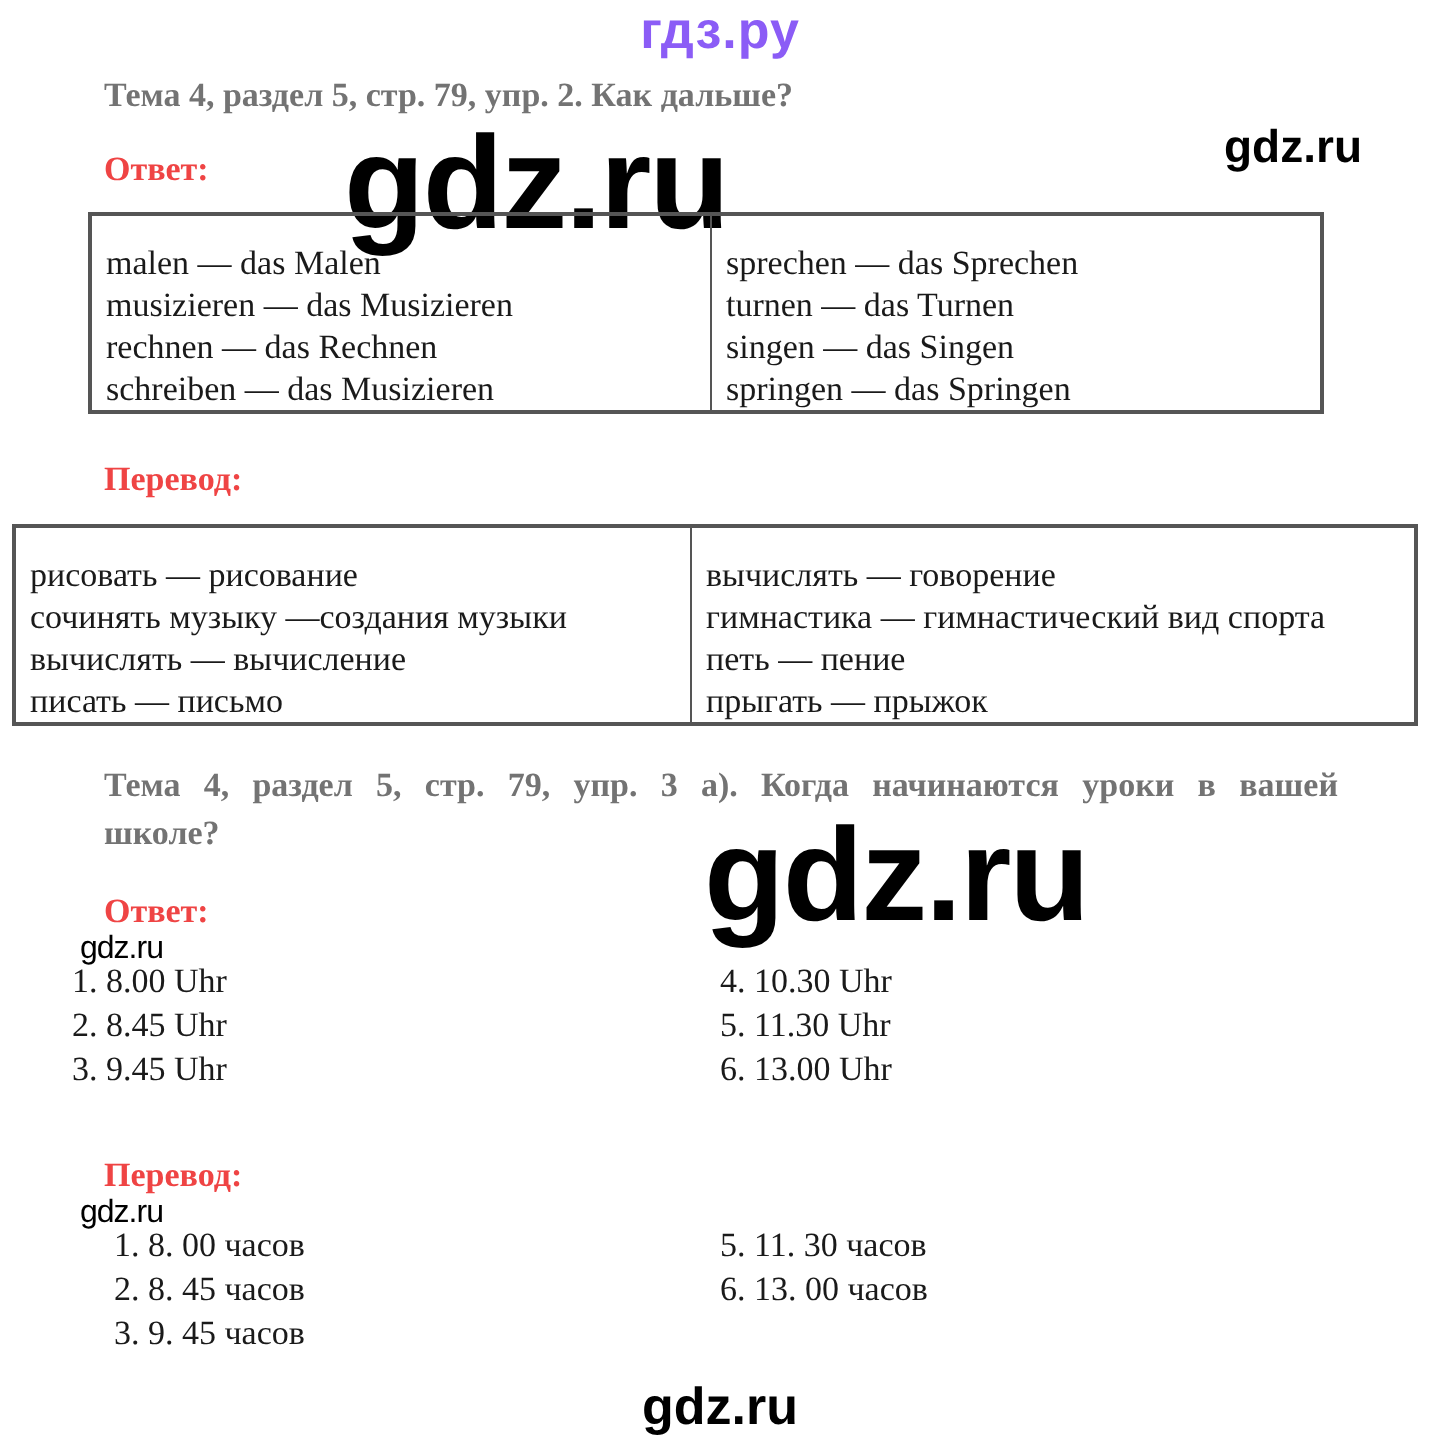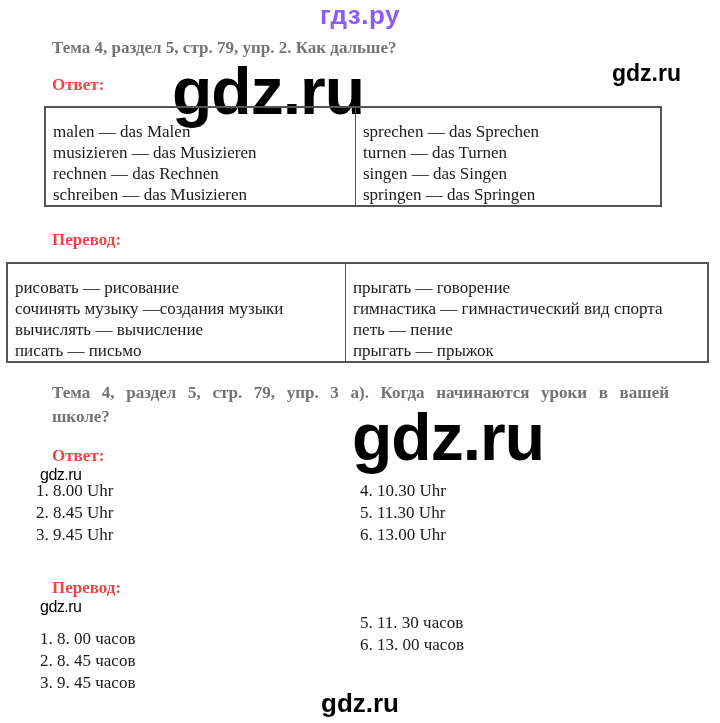--- a/index.html
+++ b/index.html
@@ -105,21 +105,21 @@
 <table class="grid" style="left:6px; top:262px; width:703px; height:88px;">
   <tbody>
       <tr>
     <td style="width:323px;">
       <span class="cell-line">рисовать — рисование</span>
       <span class="cell-line">сочинять музыку —создания музыки</span>
       <span class="cell-line">вычислять —  вычисление</span>
       <span class="cell-line">писать —  письмо</span>
     </td>
     <td>
-      <span class="cell-line">прыгать —  говорение</span>
+      <span class="cell-line">вычислять —  говорение</span>
       <span class="cell-line">гимнастика — гимнастический вид спорта</span>
       <span class="cell-line">петь — пение</span>
       <span class="cell-line">прыгать — прыжок</span>
     </td>
   </tr>
 </tbody>
   </table>
 
 <div class="abs heading" style="left:52px; top:383px; width:617px; text-align:justify; text-align-last:justify; word-spacing:2px;">Тема 4, раздел 5, стр. 79, упр. 3 а). Когда начинаются уроки в вашей</div>
 <div class="abs heading" style="left:52px; top:407px;">школе?</div>
@@ -136,21 +136,21 @@
 </div>
 <div class="list-col" style="left:360px; top:480px;">
   <span>4. 10.30 Uhr</span>
   <span>5. 11.30 Uhr</span>
   <span>6. 13.00 Uhr</span>
 </div>
 
 <div class="abs label" style="left:52px; top:578px;">Перевод:</div>
 <div class="abs wm-small" style="left:40px; top:598px;">gdz.ru</div>
 
-<div class="list-col" style="left:40px; top:612px;margin-top:16px;">
+<div class="list-col" style="left:57px; top:612px;">
   <span>1. 8. 00 часов</span>
   <span>2. 8. 45 часов</span>
   <span>3. 9. 45 часов</span>
 </div>
 <div class="list-col" style="left:360px; top:612px;">
   <span>5. 11. 30 часов</span>
   <span>6. 13. 00 часов</span>
 </div>
 
 <div class="abs wm wm-bottom" style="left:0; width:720px; text-align:center; top:690px;">gdz.ru</div>

